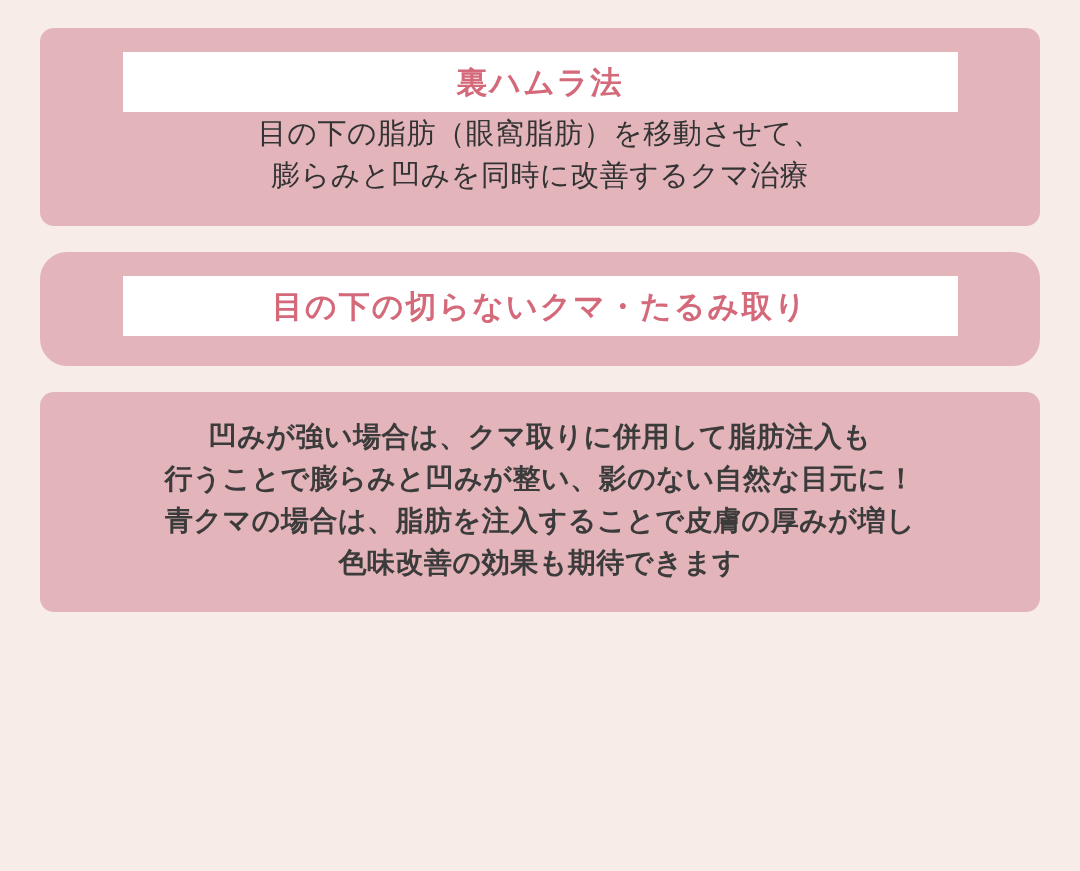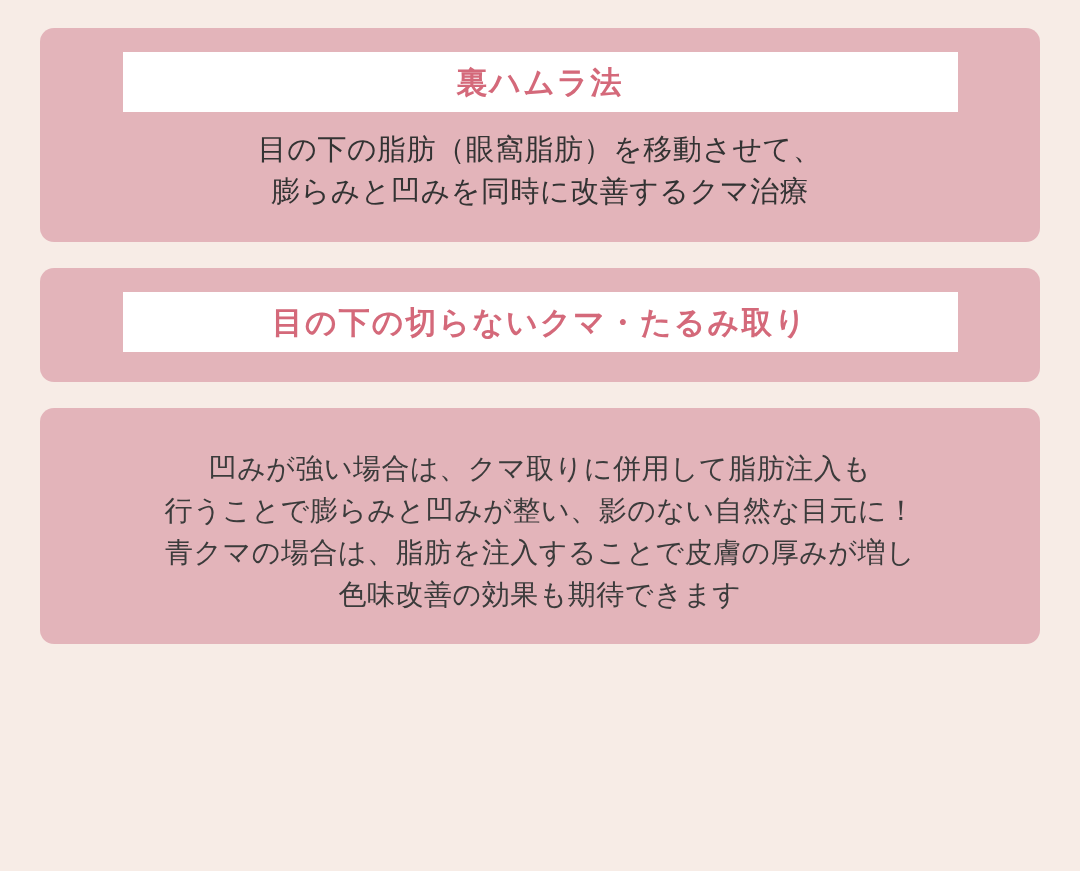--- a/index.html
+++ b/index.html
@@ -49,35 +49,34 @@
     letter-spacing: 2px;
     line-height: 1;
     white-space: nowrap;
   }
   .card-body {
     color: #3b3b3b;
     font-size: 29px;
     font-weight: bold;
     line-height: 1.45;
     text-align: center;
-    margin-top: 16px;
     white-space: pre-line;
     letter-spacing: 0.5px;
   }
   .card--first .card-body {
     font-weight: normal;
     color: #333333;
   }
   .card--third .card-body {
-    font-weight: normal;
+    font-weight: bold;
     font-size: 28px;
     line-height: 1.5;
   }
   .card--first { padding-bottom: 30px; }
-  .card--second { padding-bottom: 30px; }
+  .card--second { padding-bottom: 30px; border-radius: 27px; }
   .card--third { padding-bottom: 28px; }
 </style>
 </head>
 <body>
 
 <div class="page">
 
   <section class="card card--first">
     <div class="card-title-band">
       <div class="card-title">裏ハムラ法</div>

